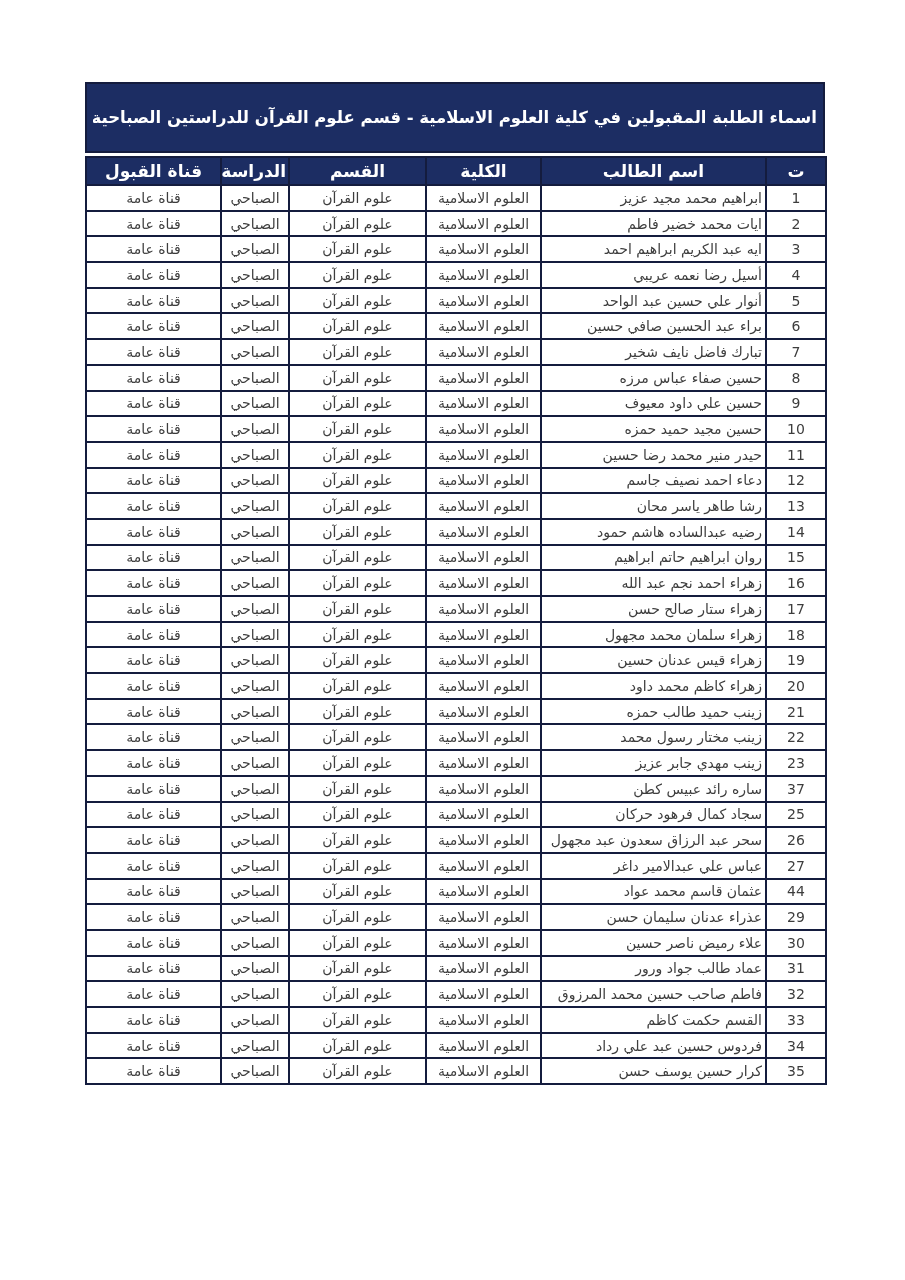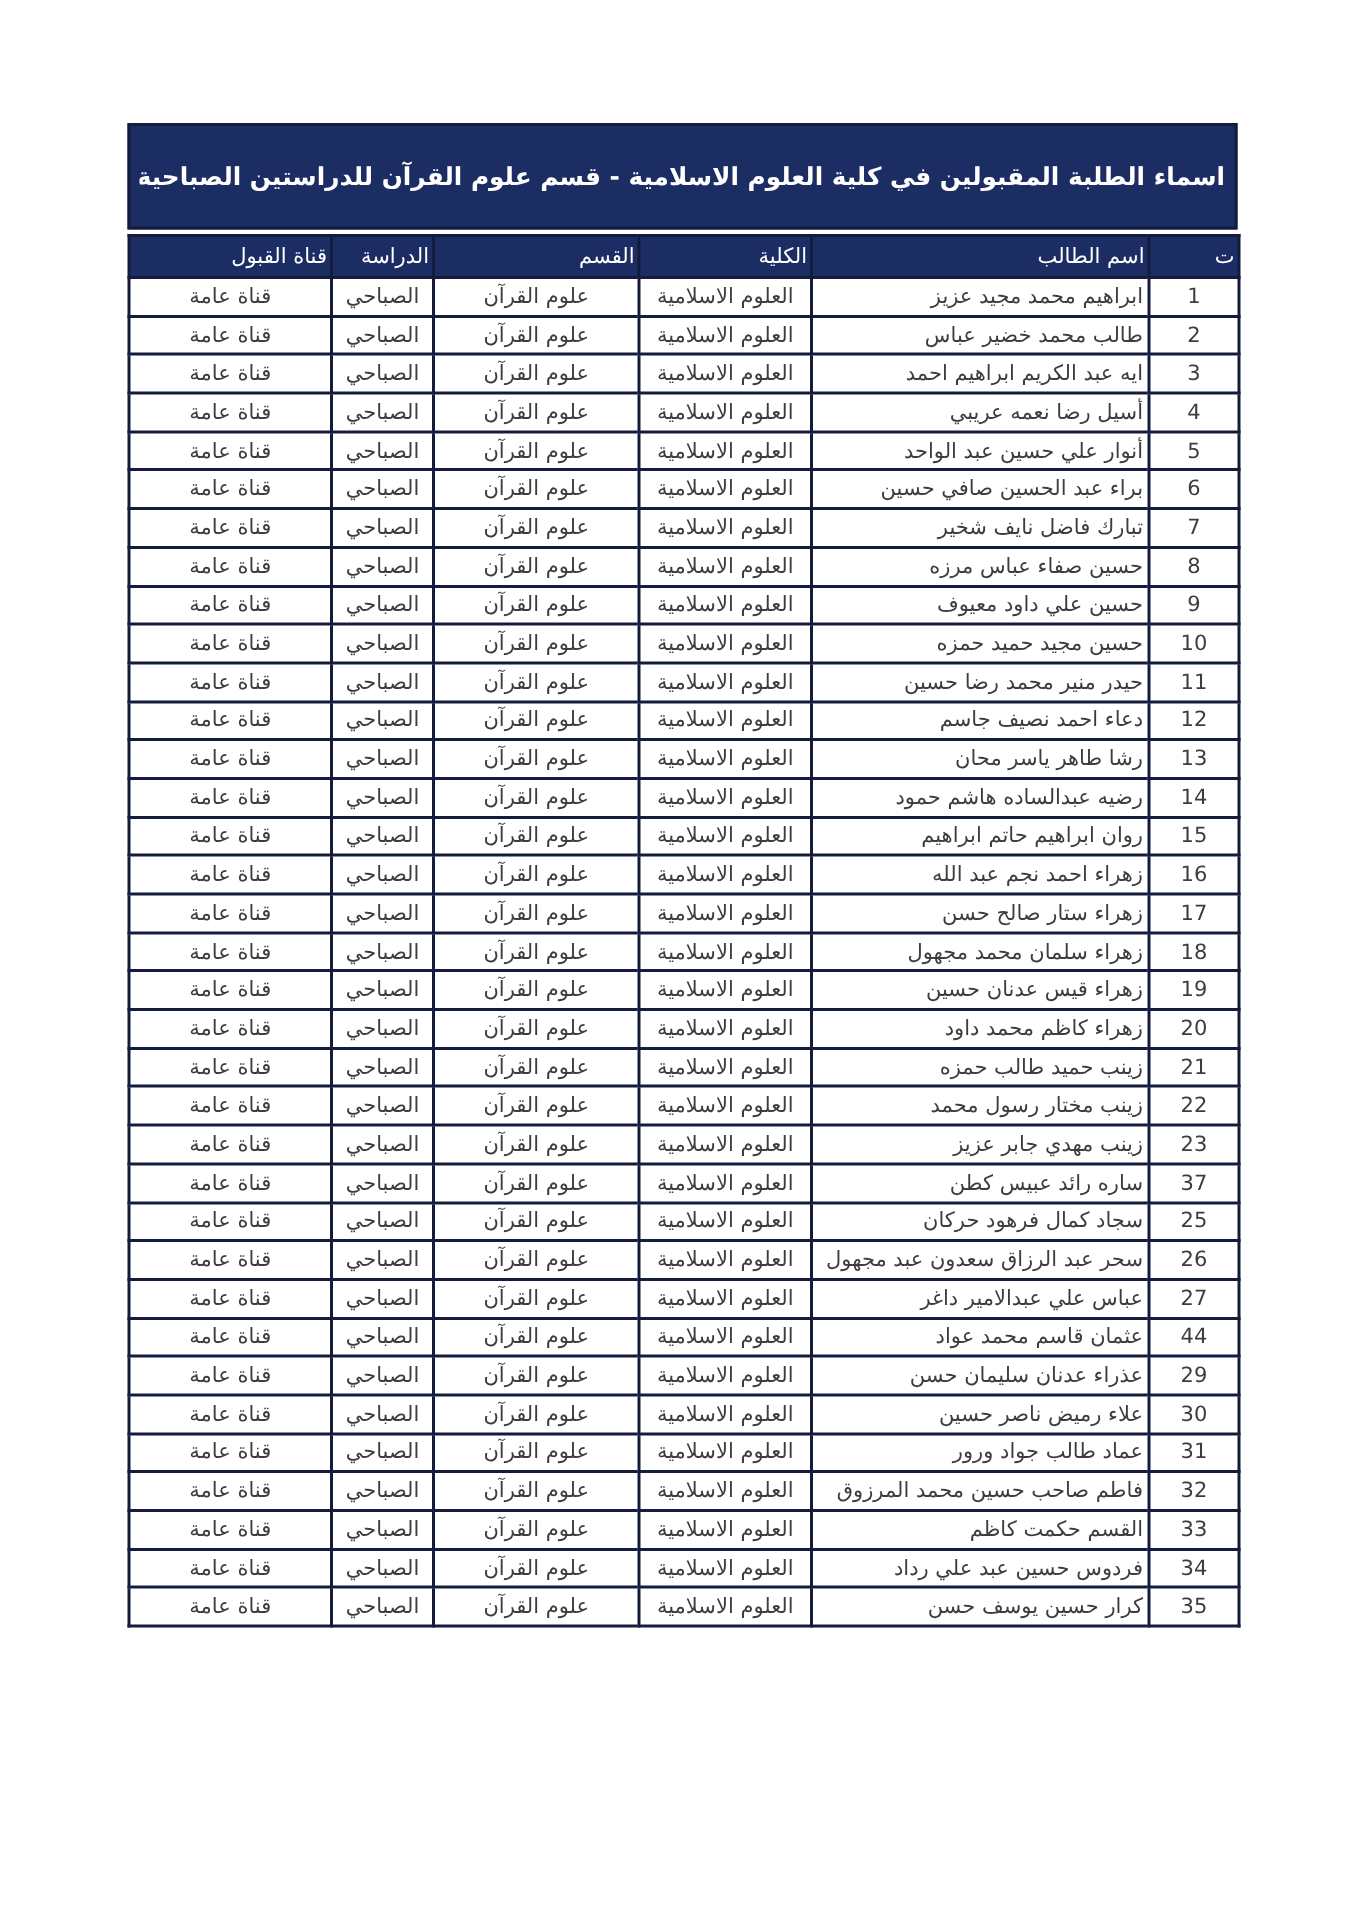--- a/index.html
+++ b/index.html
@@ -40,26 +40,26 @@
   .title-line { white-space: nowrap; overflow: hidden; }
   table {
     width: 740px;
     border-collapse: collapse;
     table-layout: fixed;
     direction: rtl;
   }
   th {
     background: var(--navy);
     color: var(--header_text);
-    font-size: 14px;
-    font-weight: normal;
+    font-size: 17px;
+    font-weight: bold;
     height: 28px;
     border: 2px solid var(--border);
     padding: 0 2px;
-    text-align: right;
+    text-align: center;
     vertical-align: middle;
   }
   td {
     height: 25.7px;
     border: 2px solid var(--border);
     color: var(--body_text);
     font-size: 14px;
     text-align: center;
     vertical-align: middle;
     padding: 0 2px;
@@ -101,21 +101,21 @@
         <tr>
           <td class="col-no">1</td>
           <td class="col-name">ابراهيم محمد مجيد عزيز</td>
           <td class="col-college">العلوم الاسلامية</td>
           <td class="col-department">علوم القرآن</td>
           <td class="col-study">الصباحي</td>
           <td class="col-channel">قناة عامة</td>
         </tr>
         <tr>
           <td class="col-no">2</td>
-          <td class="col-name">طالب محمد خضير عباس</td>
+          <td class="col-name">ايات محمد خضير فاطم</td>
           <td class="col-college">العلوم الاسلامية</td>
           <td class="col-department">علوم القرآن</td>
           <td class="col-study">الصباحي</td>
           <td class="col-channel">قناة عامة</td>
         </tr>
         <tr>
           <td class="col-no">3</td>
           <td class="col-name">ايه عبد الكريم ابراهيم احمد</td>
           <td class="col-college">العلوم الاسلامية</td>
           <td class="col-department">علوم القرآن</td>

